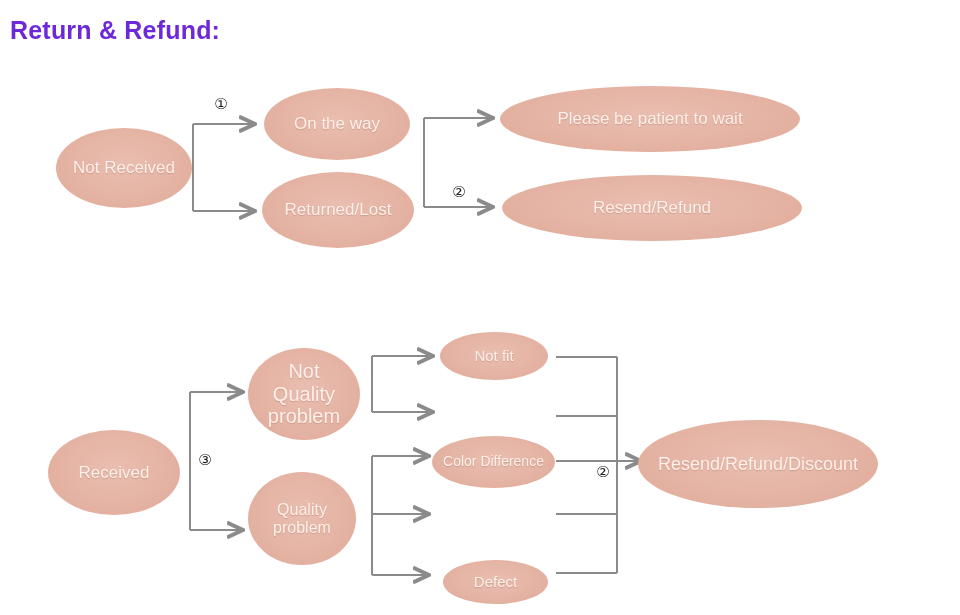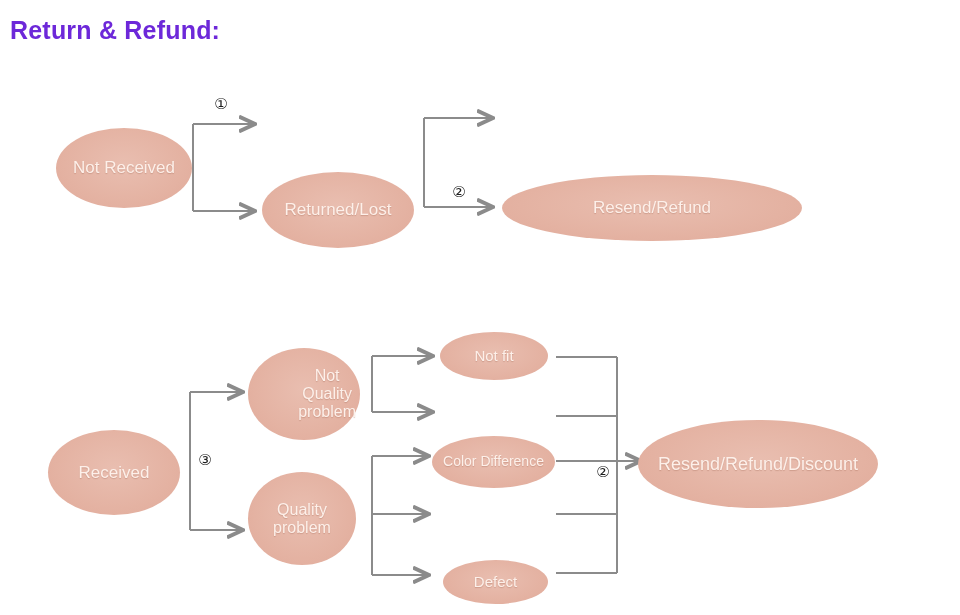--- a/index.html
+++ b/index.html
@@ -125,38 +125,44 @@
       <line x1="556" y1="514" x2="617" y2="514"></line>
       <line x1="556" y1="573" x2="617" y2="573"></line>
       <line x1="617" y1="461" x2="640" y2="461" marker-end="url(#ah)"></line>
     </g>
   </svg>
 
   <div class="node soft" style="left:56px; top:128px; width:136px; height:80px;">
     <span class="lbl">Not Received</span>
   </div>
 
+  <div class="node soft" style="left:264px; top:88px; width:146px; height:72px;">
+    <span class="lbl">On the way</span>
+  </div>
 
   <div class="node soft" style="left:262px; top:172px; width:152px; height:76px;">
     <span class="lbl">Returned/Lost</span>
   </div>
 
+  <div class="node soft" style="left:500px; top:86px; width:300px; height:66px;">
+    <span class="lbl">Please be patient to wait</span>
+  </div>
 
   <div class="node soft" style="left:502px; top:175px; width:300px; height:66px;">
     <span class="lbl">Resend/Refund</span>
   </div>
 
   <div class="marker" style="left:212px; top:96px; border:none; font-size:15px; line-height:16px; width:18px;">①</div>
   <div class="marker" style="left:450px; top:184px; border:none; font-size:15px; line-height:16px; width:18px;">②</div>
 
   <div class="node soft" style="left:48px; top:430px; width:132px; height:85px;">
     <span class="lbl">Received</span>
   </div>
 
-  <div class="node soft" style="left:248px; top:348px; width:112px; height:92px; font-size:16px;justify-content:flex-end;">
+  <div class="node soft" style="left:248px; top:348px; width:112px; height:92px; font-size:20px;">
     <span>
       <span>Not</span><br>
       <span>Quality</span><br>
       <span>problem</span>
     </span>
   </div>
 
   <div class="node soft" style="left:248px; top:472px; width:108px; height:93px; font-size:16px;">
     <span>
       <span>Quality</span><br>

